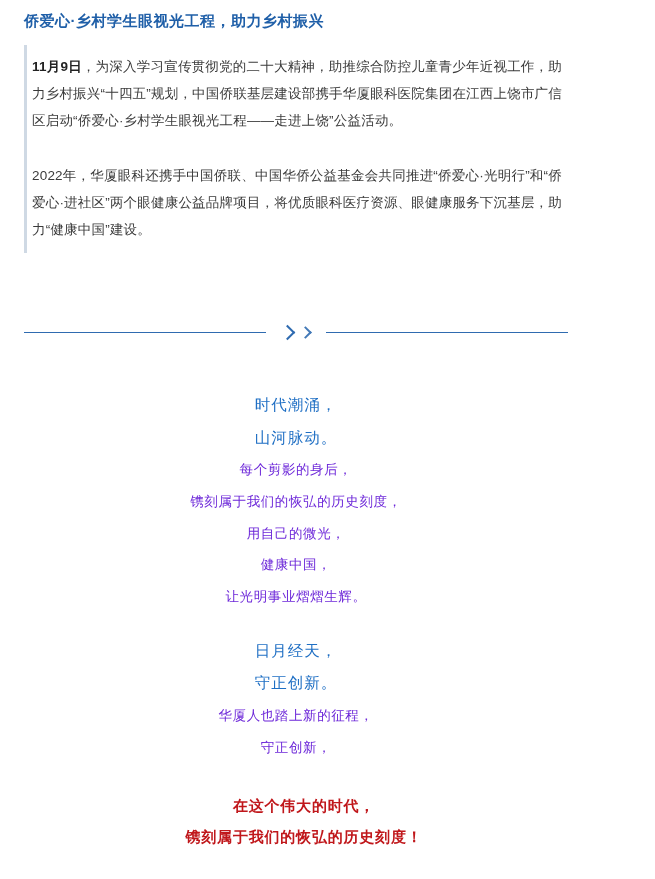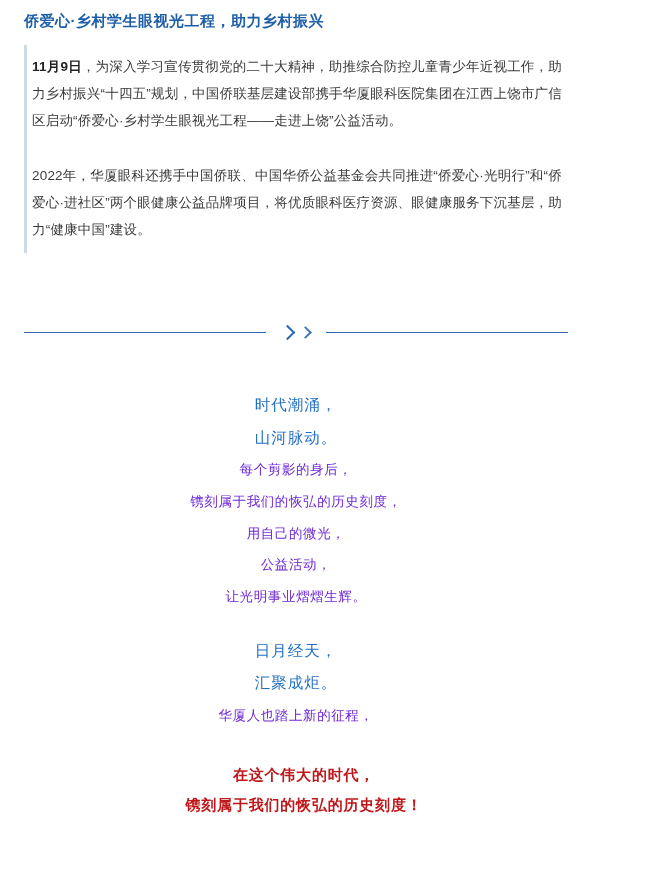--- a/index.html
+++ b/index.html
@@ -163,30 +163,31 @@
   </div>
 
   <div class="poem">
 
     <div>
       <div class="poem-head">时代潮涌，</div>
       <div class="poem-head">山河脉动。</div>
       <div class="poem-line">每个剪影的身后，</div>
       <div class="poem-line">镌刻属于我们的恢弘的历史刻度，</div>
       <div class="poem-line">用自己的微光，</div>
-      <div class="poem-line">公益活动，</div>
+      <div class="poem-line">健康中国，</div>
       <div class="poem-line">让光明事业熠熠生辉。</div>
     </div>
 
     <div class="stanza-gap"></div>
 
     <div>
       <div class="poem-head">日月经天，</div>
-      <div class="poem-head">汇聚成炬。</div>
+      <div class="poem-head">守正创新。</div>
       <div class="poem-line">华厦人也踏上新的征程，</div>
+      <div class="poem-line">守正创新，</div>
     </div>
 
     <div class="poem-final">
       <div class="poem-final-line">在这个伟大的时代，</div>
       <div class="poem-final-line">镌刻属于我们的恢弘的历史刻度！</div>
     </div>
 
   </div>
 
 </div>

